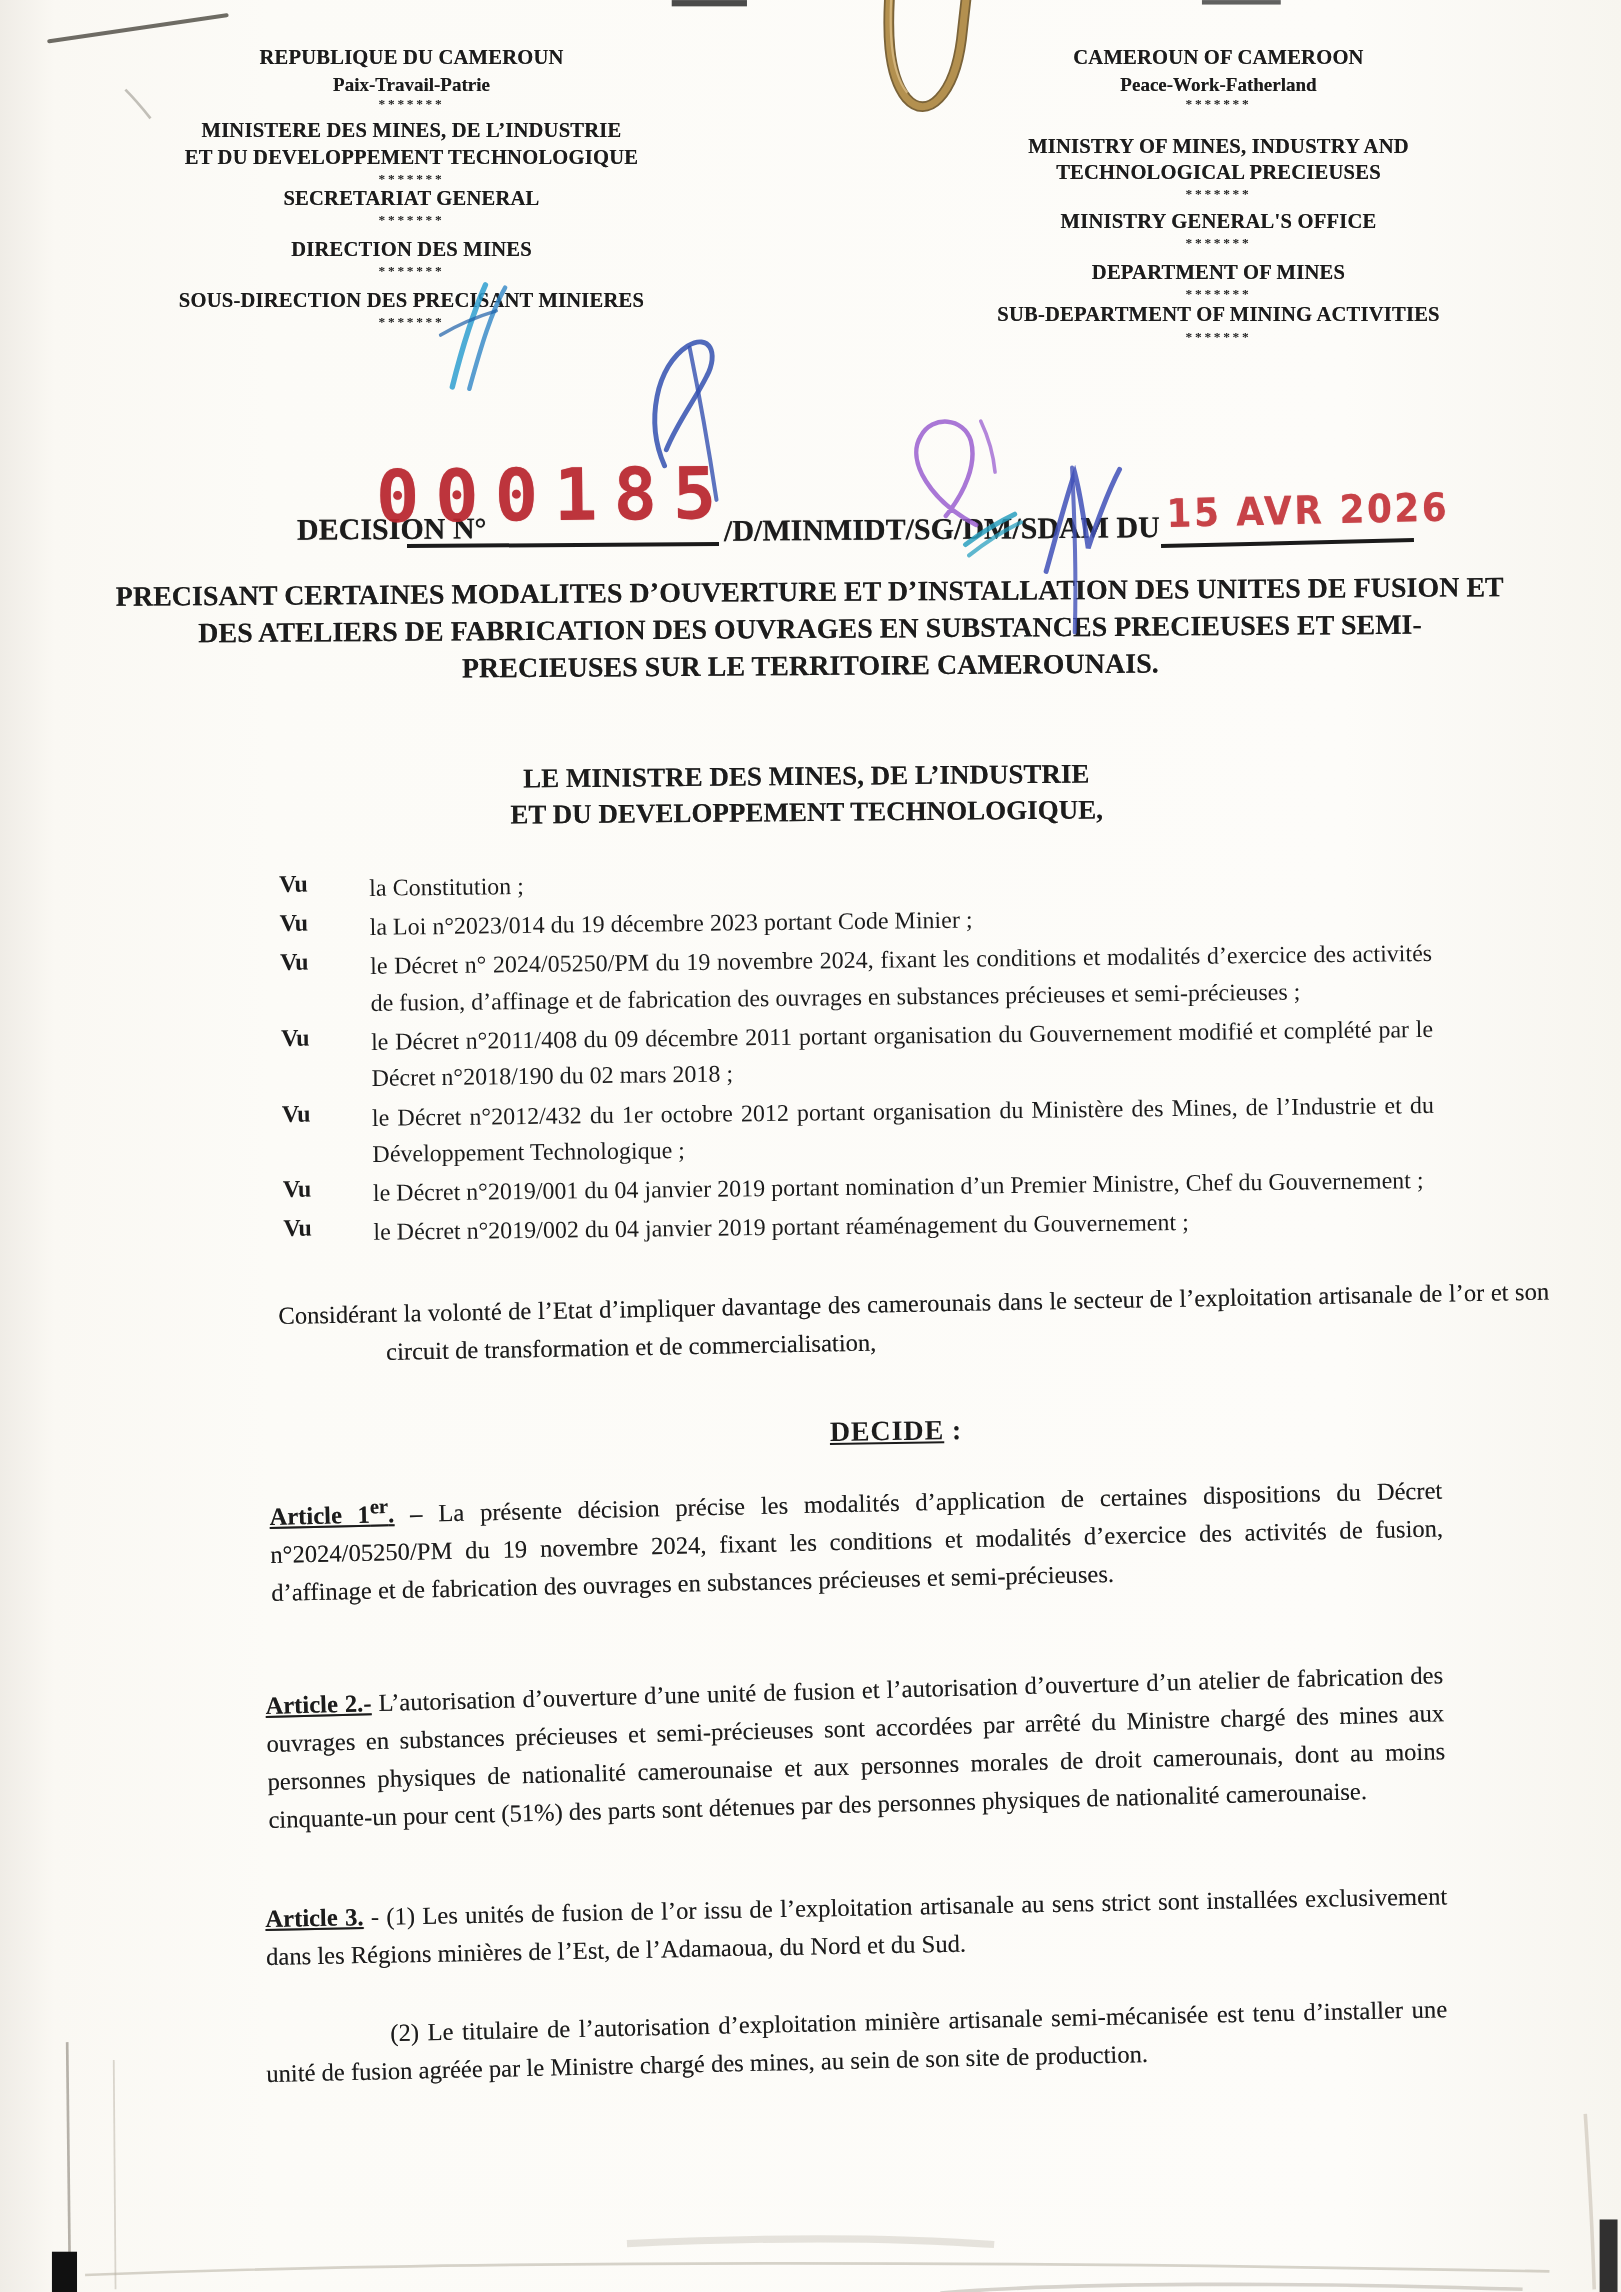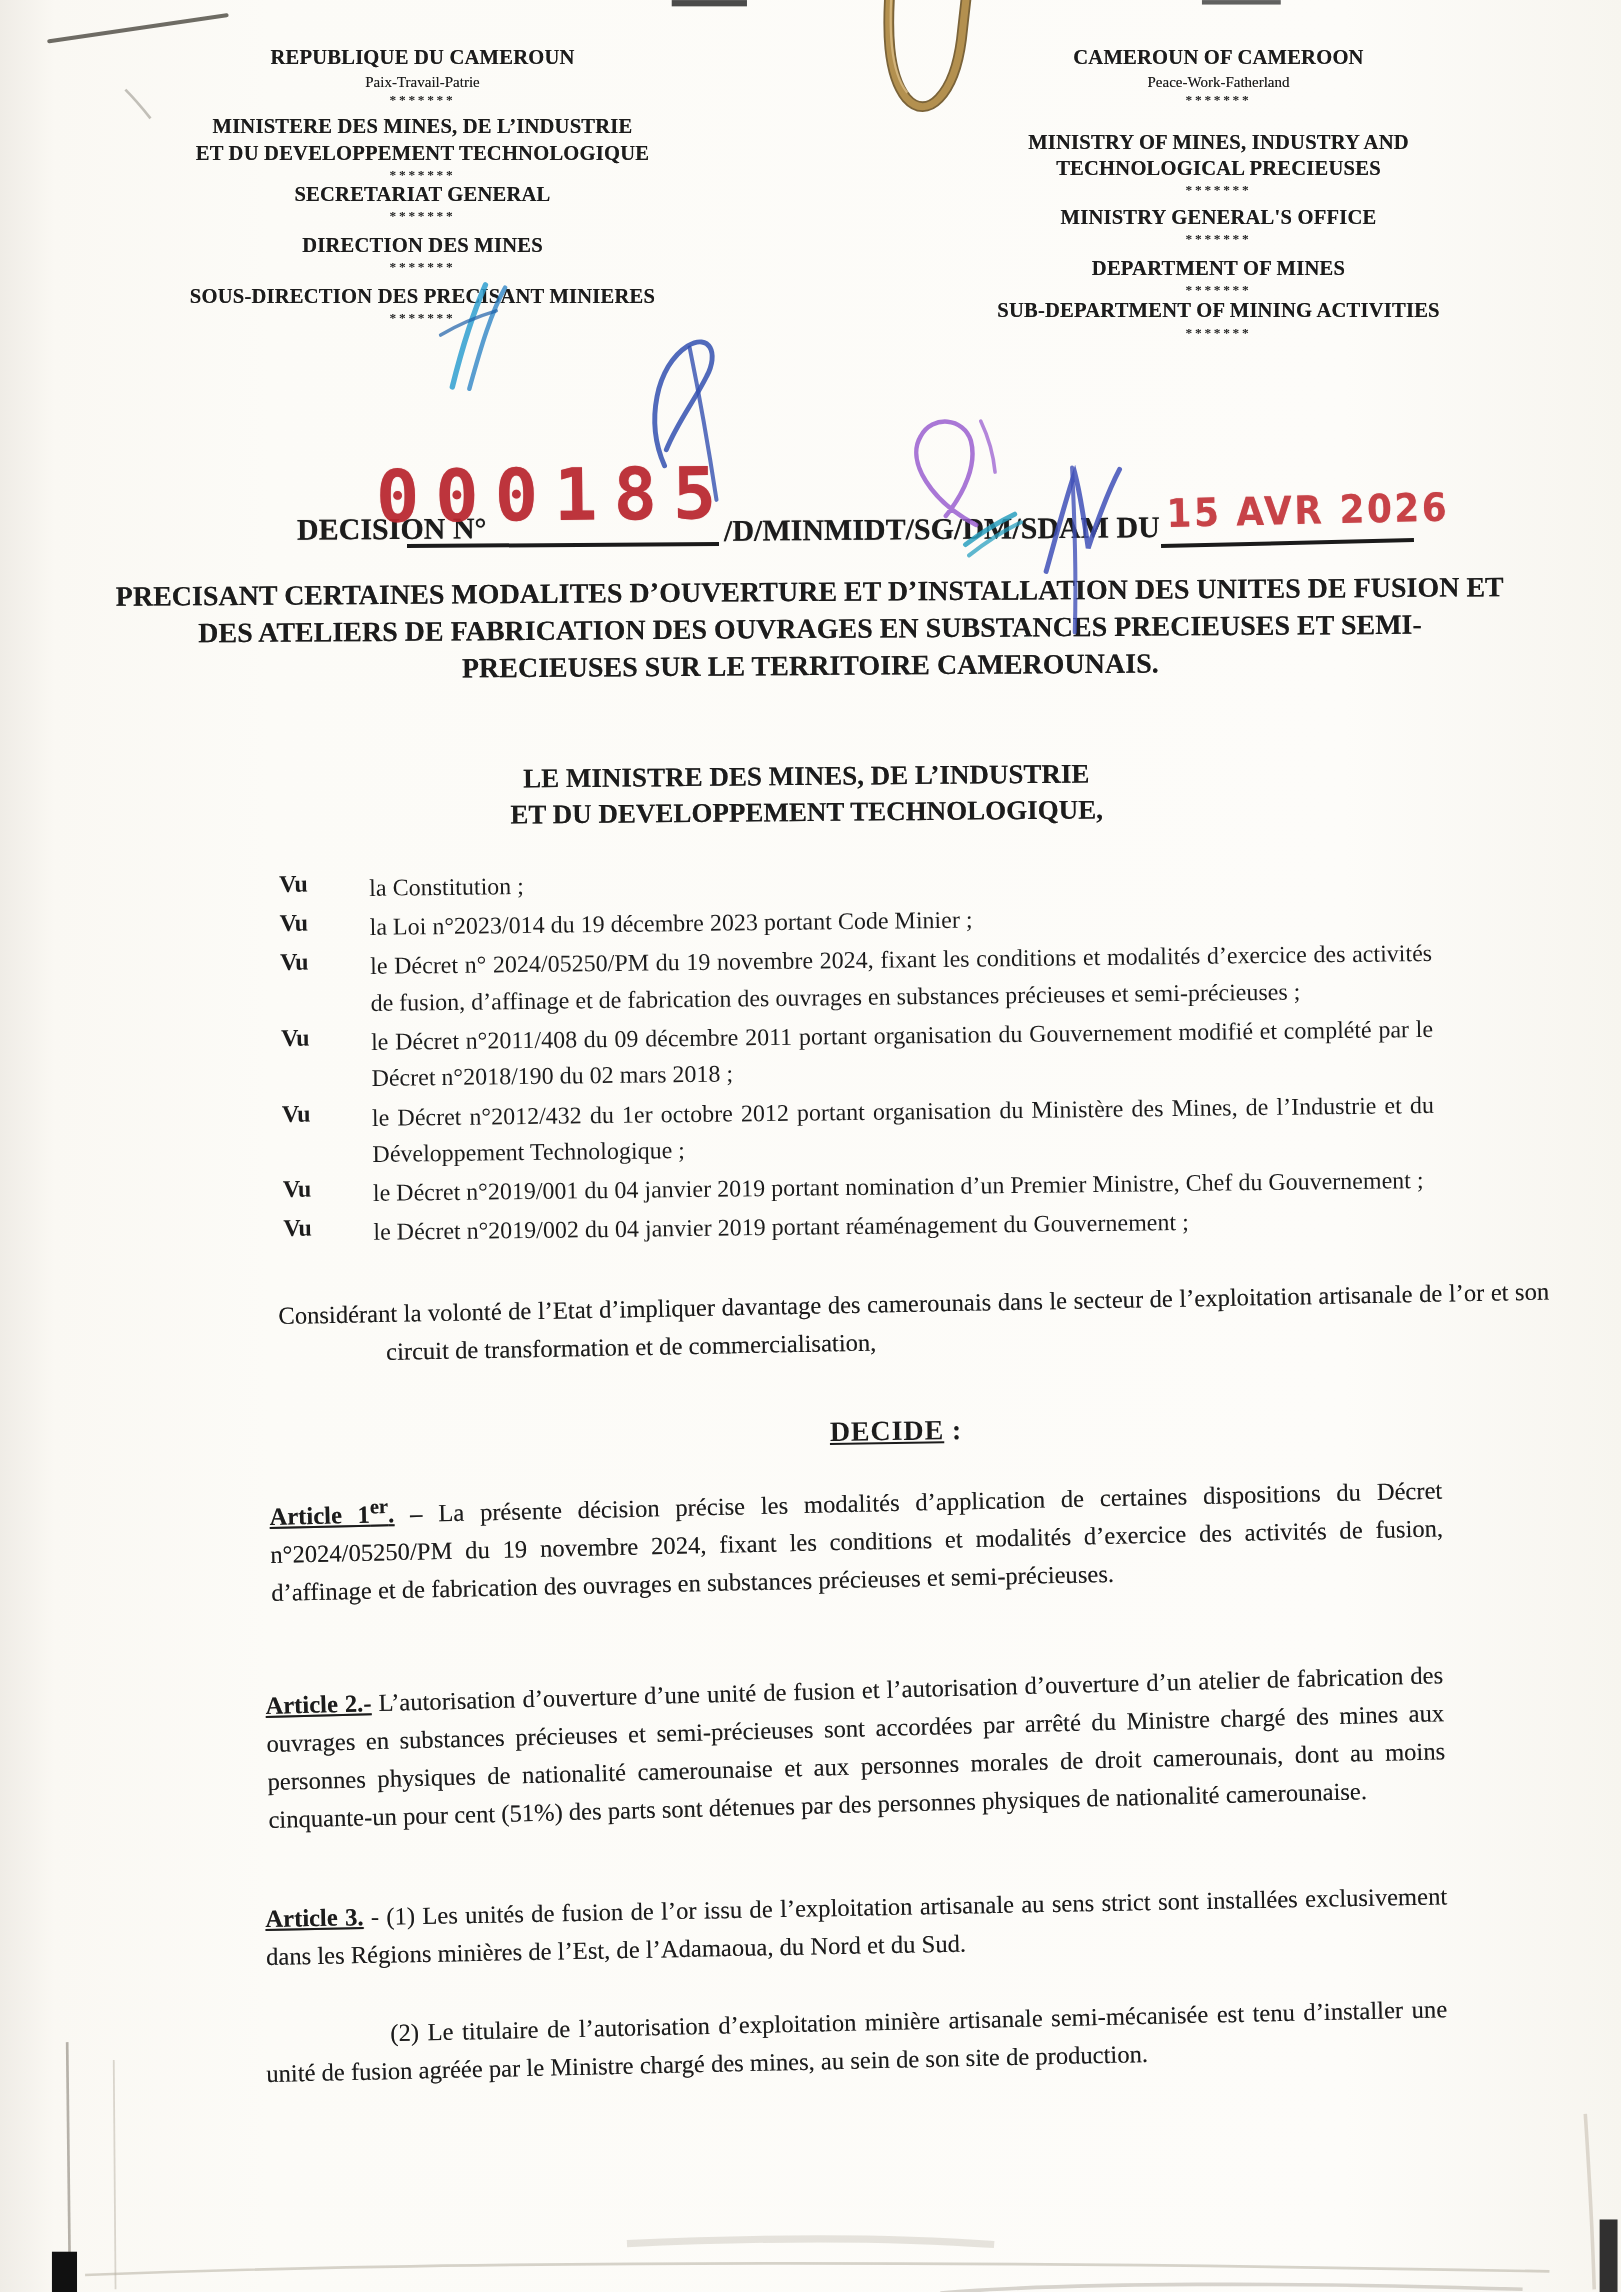--- a/index.html
+++ b/index.html
@@ -7,21 +7,21 @@
     position:relative;width:1622px;height:2293px;overflow:hidden;
     background:
       linear-gradient(90deg, #efece6 0px, #faf8f3 54px, #fcfbf7 269px, #fdfcf9 1343px, #f7f5ef 1622px);
     font-family:"Liberation Serif","DejaVu Serif",serif;
     color:#1c1c1c;
   }
   .abs{position:absolute;}
   .hdr{line-height:1.0;text-align:center;}
   .hl{display:block;}
   .hl-t{font-weight:bold;font-size:20.6px;letter-spacing:0.2px;text-shadow:0 0 0.6px rgba(0,0,0,.6);}
-  .hl-m{font-weight:normal;font-size:15px;text-shadow:0 0 0.5px rgba(0,0,0,.55);}
+  .hl-m{font-weight:bold;font-size:19px;text-shadow:0 0 0.5px rgba(0,0,0,.55);}
   .hl-s{font-weight:bold;font-size:13.4px;letter-spacing:2.7px;color:#222;}
   .dec-label,.dec-suffix{font-weight:bold;font-size:30px;white-space:nowrap;text-shadow:0 0 0.7px rgba(0,0,0,.6);}
   .stamp-num{
     font-family:"DejaVu Sans Mono",monospace;font-weight:bold;font-size:72px;
     color:#b9262e;letter-spacing:16px;opacity:.93;transform:rotate(-.6deg);
     text-shadow:0 0 0.9px rgba(185,38,46,.6);
   }
   .stamp-date{
     font-family:"DejaVu Sans","Liberation Sans",sans-serif;font-weight:bold;font-size:39px;
     color:#c22f35;letter-spacing:2.7px;transform:scaleX(.92) rotate(-1.2deg);transform-origin:left top;
@@ -38,21 +38,21 @@
   .art-dash{font-weight:bold;}
   .decide{font-weight:bold;font-size:28px;letter-spacing:0.9px;text-align:center;}
   .decide u{text-decoration:underline;}
   svg{display:block;}
 </style>
 </head>
 <body>
 
 <div class="page">
 
-  <div class="abs hdr" style="left:118px;top:47px;width:609px;">
+  <div class="abs hdr" style="left:107px;top:47px;width:609px;">
     <span class="hl hl-t">REPUBLIQUE DU CAMEROUN</span>
     <span class="hl hl-m" style="margin-top:7.2px;">Paix-Travail-Patrie</span>
     <span class="hl hl-s" style="margin-top:3.6px;">*******</span>
     <span class="hl hl-t" style="margin-top:9px;">MINISTERE DES MINES, DE L’INDUSTRIE</span>
     <span class="hl hl-t" style="margin-top:7px;">ET DU DEVELOPPEMENT TECHNOLOGIQUE</span>
     <span class="hl hl-s" style="margin-top:4.5px;">*******</span>
     <span class="hl hl-t" style="margin-top:2px;">SECRETARIAT GENERAL</span>
     <span class="hl hl-s" style="margin-top:4.5px;">*******</span>
     <span class="hl hl-t" style="margin-top:12.5px;">DIRECTION DES MINES</span>
     <span class="hl hl-s" style="margin-top:4.5px;">*******</span>

